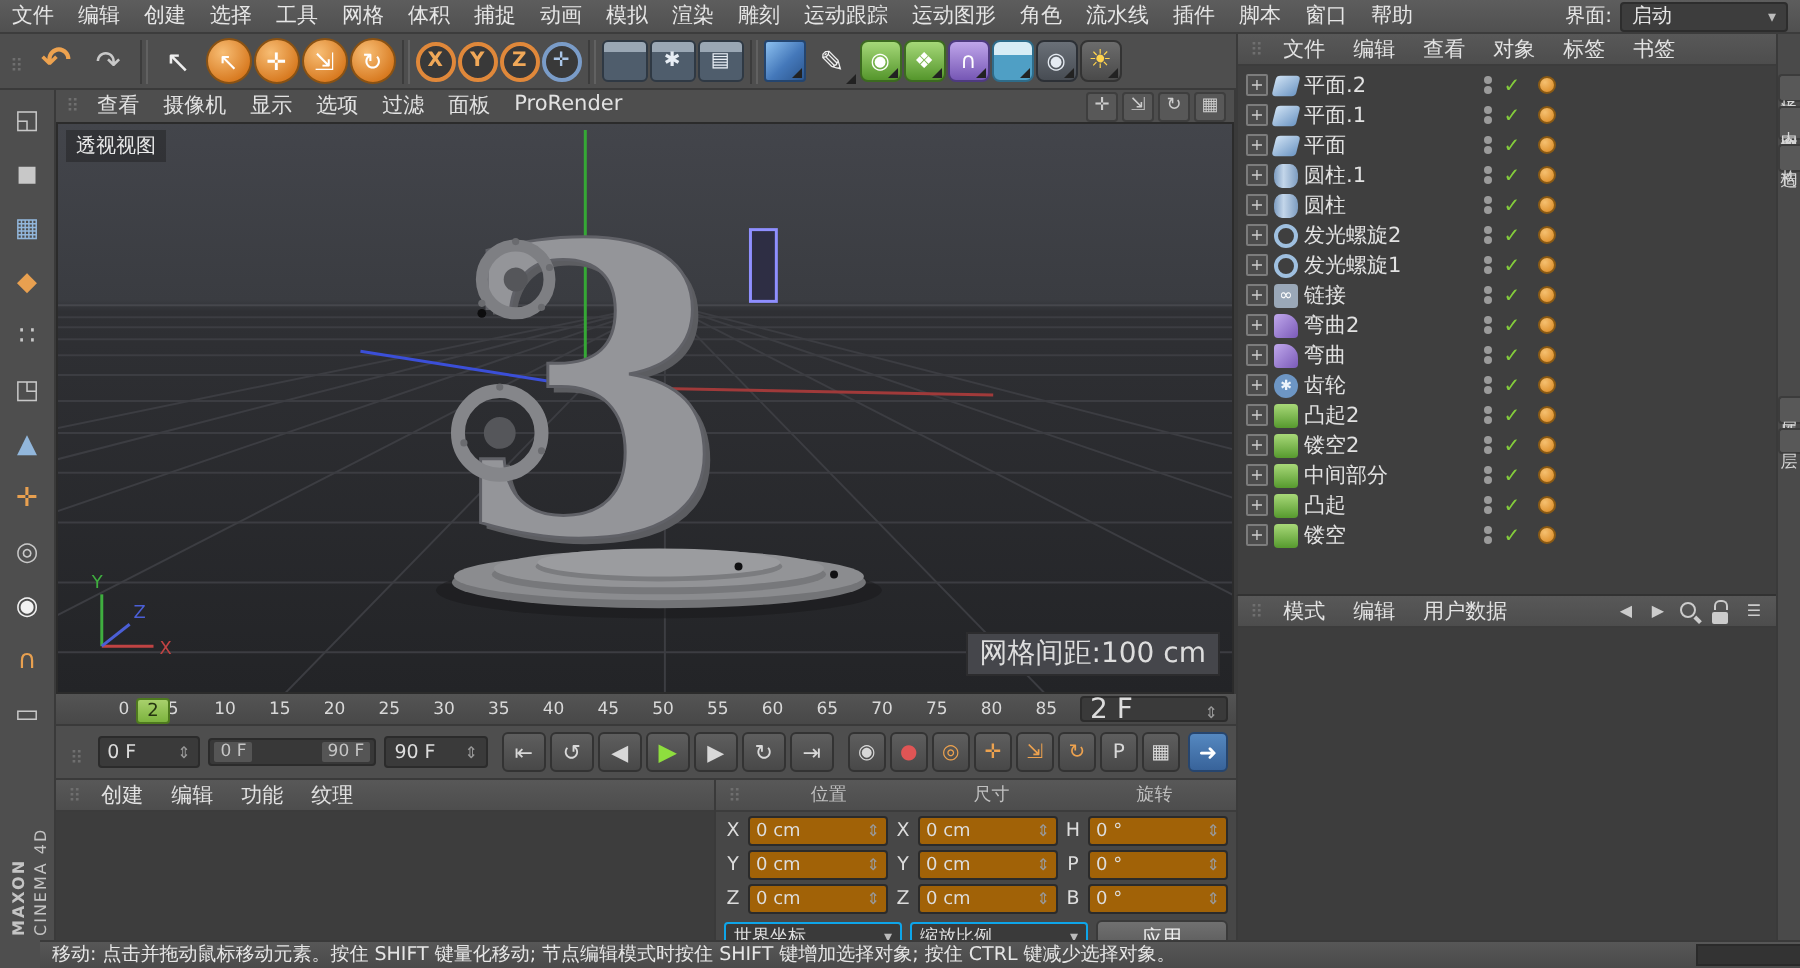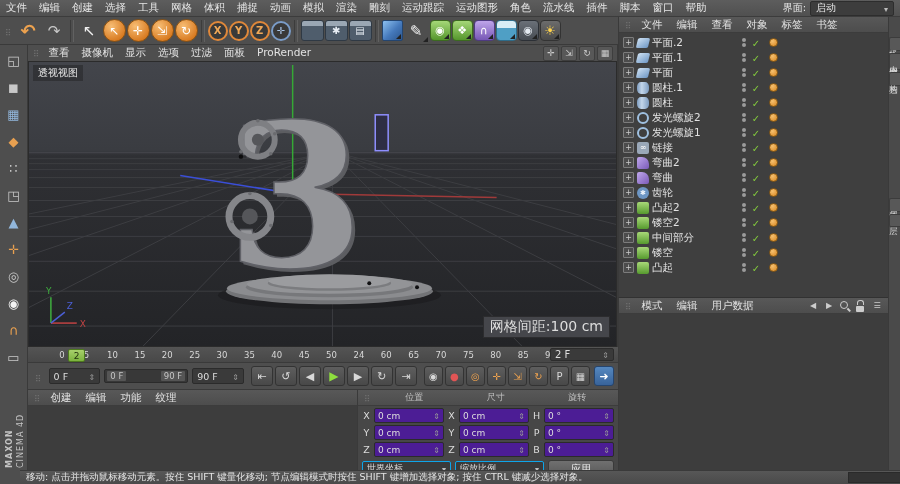--- a/index.html
+++ b/index.html
@@ -72,22 +72,22 @@
   #vp-label{position:absolute;left:4px;top:3px;font-size:10px;color:#e9e9e9;background:rgba(20,20,20,.35);padding:1px 5px;}
   #grid-label{position:absolute;right:6px;bottom:8px;font-size:14px;color:#dddddd;background:#45464b;border:1px solid #2c2c2e;padding:1px 6px;}
 
   
   #ruler{position:absolute;left:28px;top:347px;width:590px;height:16px;background:linear-gradient(#545454,#484848);
     border-bottom:1px solid #3a3a3a;box-sizing:border-box;}
   .ticks{position:absolute;left:30px;right:62px;top:0;height:100%;display:flex;justify-content:space-between;align-items:center;}
   .tick{font-size:8.5px;color:#d8d8d8;min-width:8px;text-align:center;}
   #playhead{position:absolute;left:40px;top:2px;width:15px;height:11px;background:linear-gradient(#a8d06c,#7cb33e);
     border:1px solid #4e7a1e;border-radius:2px;font-size:9px;color:#243410;display:flex;align-items:center;justify-content:center;cursor:pointer;}
-  #curframe{position:absolute;right:4px;top:1px;width:64px;height:13px;background:#3a3a3a;border:1px solid #2c2c2c;border-radius:2px;
-    display:flex;align-items:flex-end;justify-content:space-between;padding:0 4px;font-size:10px;color:#ddd;box-sizing:border-box;cursor:pointer;}
+  #curframe{position:absolute;right:4px;top:1px;width:74px;height:13px;background:#3a3a3a;border:1px solid #2c2c2c;border-radius:2px;
+    display:flex;align-items:center;justify-content:space-between;padding:0 4px;font-size:14px;color:#ddd;box-sizing:border-box;cursor:pointer;}
 
   
   #transport{position:absolute;left:28px;top:363px;width:590px;height:27px;background:#4e4e4e;border-bottom:1px solid #3a3a3a;
     display:flex;align-items:center;gap:4px;padding:0 4px;box-sizing:border-box;}
   .numfield{width:56px;height:16px;background:#3a3a3a;border:1px solid #2b2b2b;border-radius:2px;display:flex;align-items:center;
     justify-content:space-between;padding:0 4px;font-size:9.5px;color:#ddd;box-sizing:border-box;cursor:pointer;}
   #range-slider{width:92px;height:14px;background:#383838;border:1px solid #2b2b2b;border-radius:2px;display:flex;align-items:center;
     justify-content:space-between;font-size:8.5px;color:#c6c6c6;padding:0 2px;box-sizing:border-box;cursor:pointer;}
   .rs-l,.rs-r{background:#555;padding:0 3px;border-radius:1px;}
   .tgroup{display:flex;gap:2px;margin-left:3px;}
@@ -107,21 +107,21 @@
   .panel-body{flex:1;background:#3d3d3d;}
   #mat-panel{position:absolute;left:28px;top:390px;width:330px;height:80px;background:#474747;border-right:1px solid #3a3a3a;
     box-sizing:border-box;display:flex;flex-direction:column;}
   #coord-panel{position:absolute;left:358px;top:390px;width:260px;height:80px;background:#474747;box-sizing:border-box;
     display:flex;flex-direction:column;}
   .coord-headers{display:flex;flex:1;}
   .chead{flex:1;text-align:center;font-size:9px;color:#c0c0c0;}
   .coord-rows{display:flex;flex-direction:column;gap:2px;padding:2px 4px 0;}
   .coord-row{display:flex;align-items:center;gap:3px;}
   .cl{width:9px;font-size:9.5px;color:#ddd;text-align:center;flex:0 0 9px;}
-  .cf{flex:1;height:13px;background:#4c1d95;border:1px solid #2b2b2b;border-radius:2px;display:flex;align-items:center;
+  .cf{flex:1;height:13px;background:#a16207;border:1px solid #2b2b2b;border-radius:2px;display:flex;align-items:center;
     justify-content:space-between;padding:0 3px;font-size:9px;color:#ddd;cursor:pointer;}
   .coord-bottom{display:flex;gap:4px;padding:3px 4px;align-items:center;}
   .dd{flex:1;height:14px;background:#3a3a3a;border:1px solid #0ea5e9;border-radius:2px;display:flex;align-items:center;
     justify-content:space-between;padding:0 4px;font-size:9px;color:#ddd;cursor:pointer;}
   .apply-btn{width:64px;height:15px;background:linear-gradient(#707070,#585858);border:1px solid #3a3a3a;border-radius:3px;
     font-size:10px;color:#eee;display:flex;align-items:center;justify-content:center;cursor:pointer;}
 
   
   #om{position:absolute;left:618px;top:17px;width:270px;height:281px;background:#3f3f3f;border-left:1px solid #3a3a3a;
     border-bottom:1px solid #323232;box-sizing:border-box;display:flex;flex-direction:column;}
@@ -495,21 +495,21 @@
         <span class="tick">5</span>
         <span class="tick">10</span>
         <span class="tick">15</span>
         <span class="tick">20</span>
         <span class="tick">25</span>
         <span class="tick">30</span>
         <span class="tick">35</span>
         <span class="tick">40</span>
         <span class="tick">45</span>
         <span class="tick">50</span>
-        <span class="tick">24</span>
+        <span class="tick">55</span>
         <span class="tick">60</span>
         <span class="tick">65</span>
         <span class="tick">70</span>
         <span class="tick">75</span>
         <span class="tick">80</span>
         <span class="tick">85</span>
         <span class="tick">90</span>
     </div>
     <div id="playhead">2</div>
     <div id="curframe">
@@ -874,33 +874,33 @@
             <i></i>
             <i></i>
           </span>
           <span class="om-check"></span>
           <span class="om-tag"></span>
         </div>
 
         <div class="om-row">
           <span class="om-exp"></span>
           <span class="oi green"></span>
+          <span class="om-name">凸起</span>
+          <span class="om-dots">
+            <i></i>
+            <i></i>
+          </span>
+          <span class="om-check"></span>
+          <span class="om-tag"></span>
+        </div>
+
+        <div class="om-row">
+          <span class="om-exp"></span>
+          <span class="oi green"></span>
           <span class="om-name">镂空</span>
-          <span class="om-dots">
-            <i></i>
-            <i></i>
-          </span>
-          <span class="om-check"></span>
-          <span class="om-tag"></span>
-        </div>
-
-        <div class="om-row">
-          <span class="om-exp"></span>
-          <span class="oi green"></span>
-          <span class="om-name">凸起</span>
           <span class="om-dots">
             <i></i>
             <i></i>
           </span>
           <span class="om-check"></span>
           <span class="om-tag"></span>
         </div>
 
     </div>
   </div>

